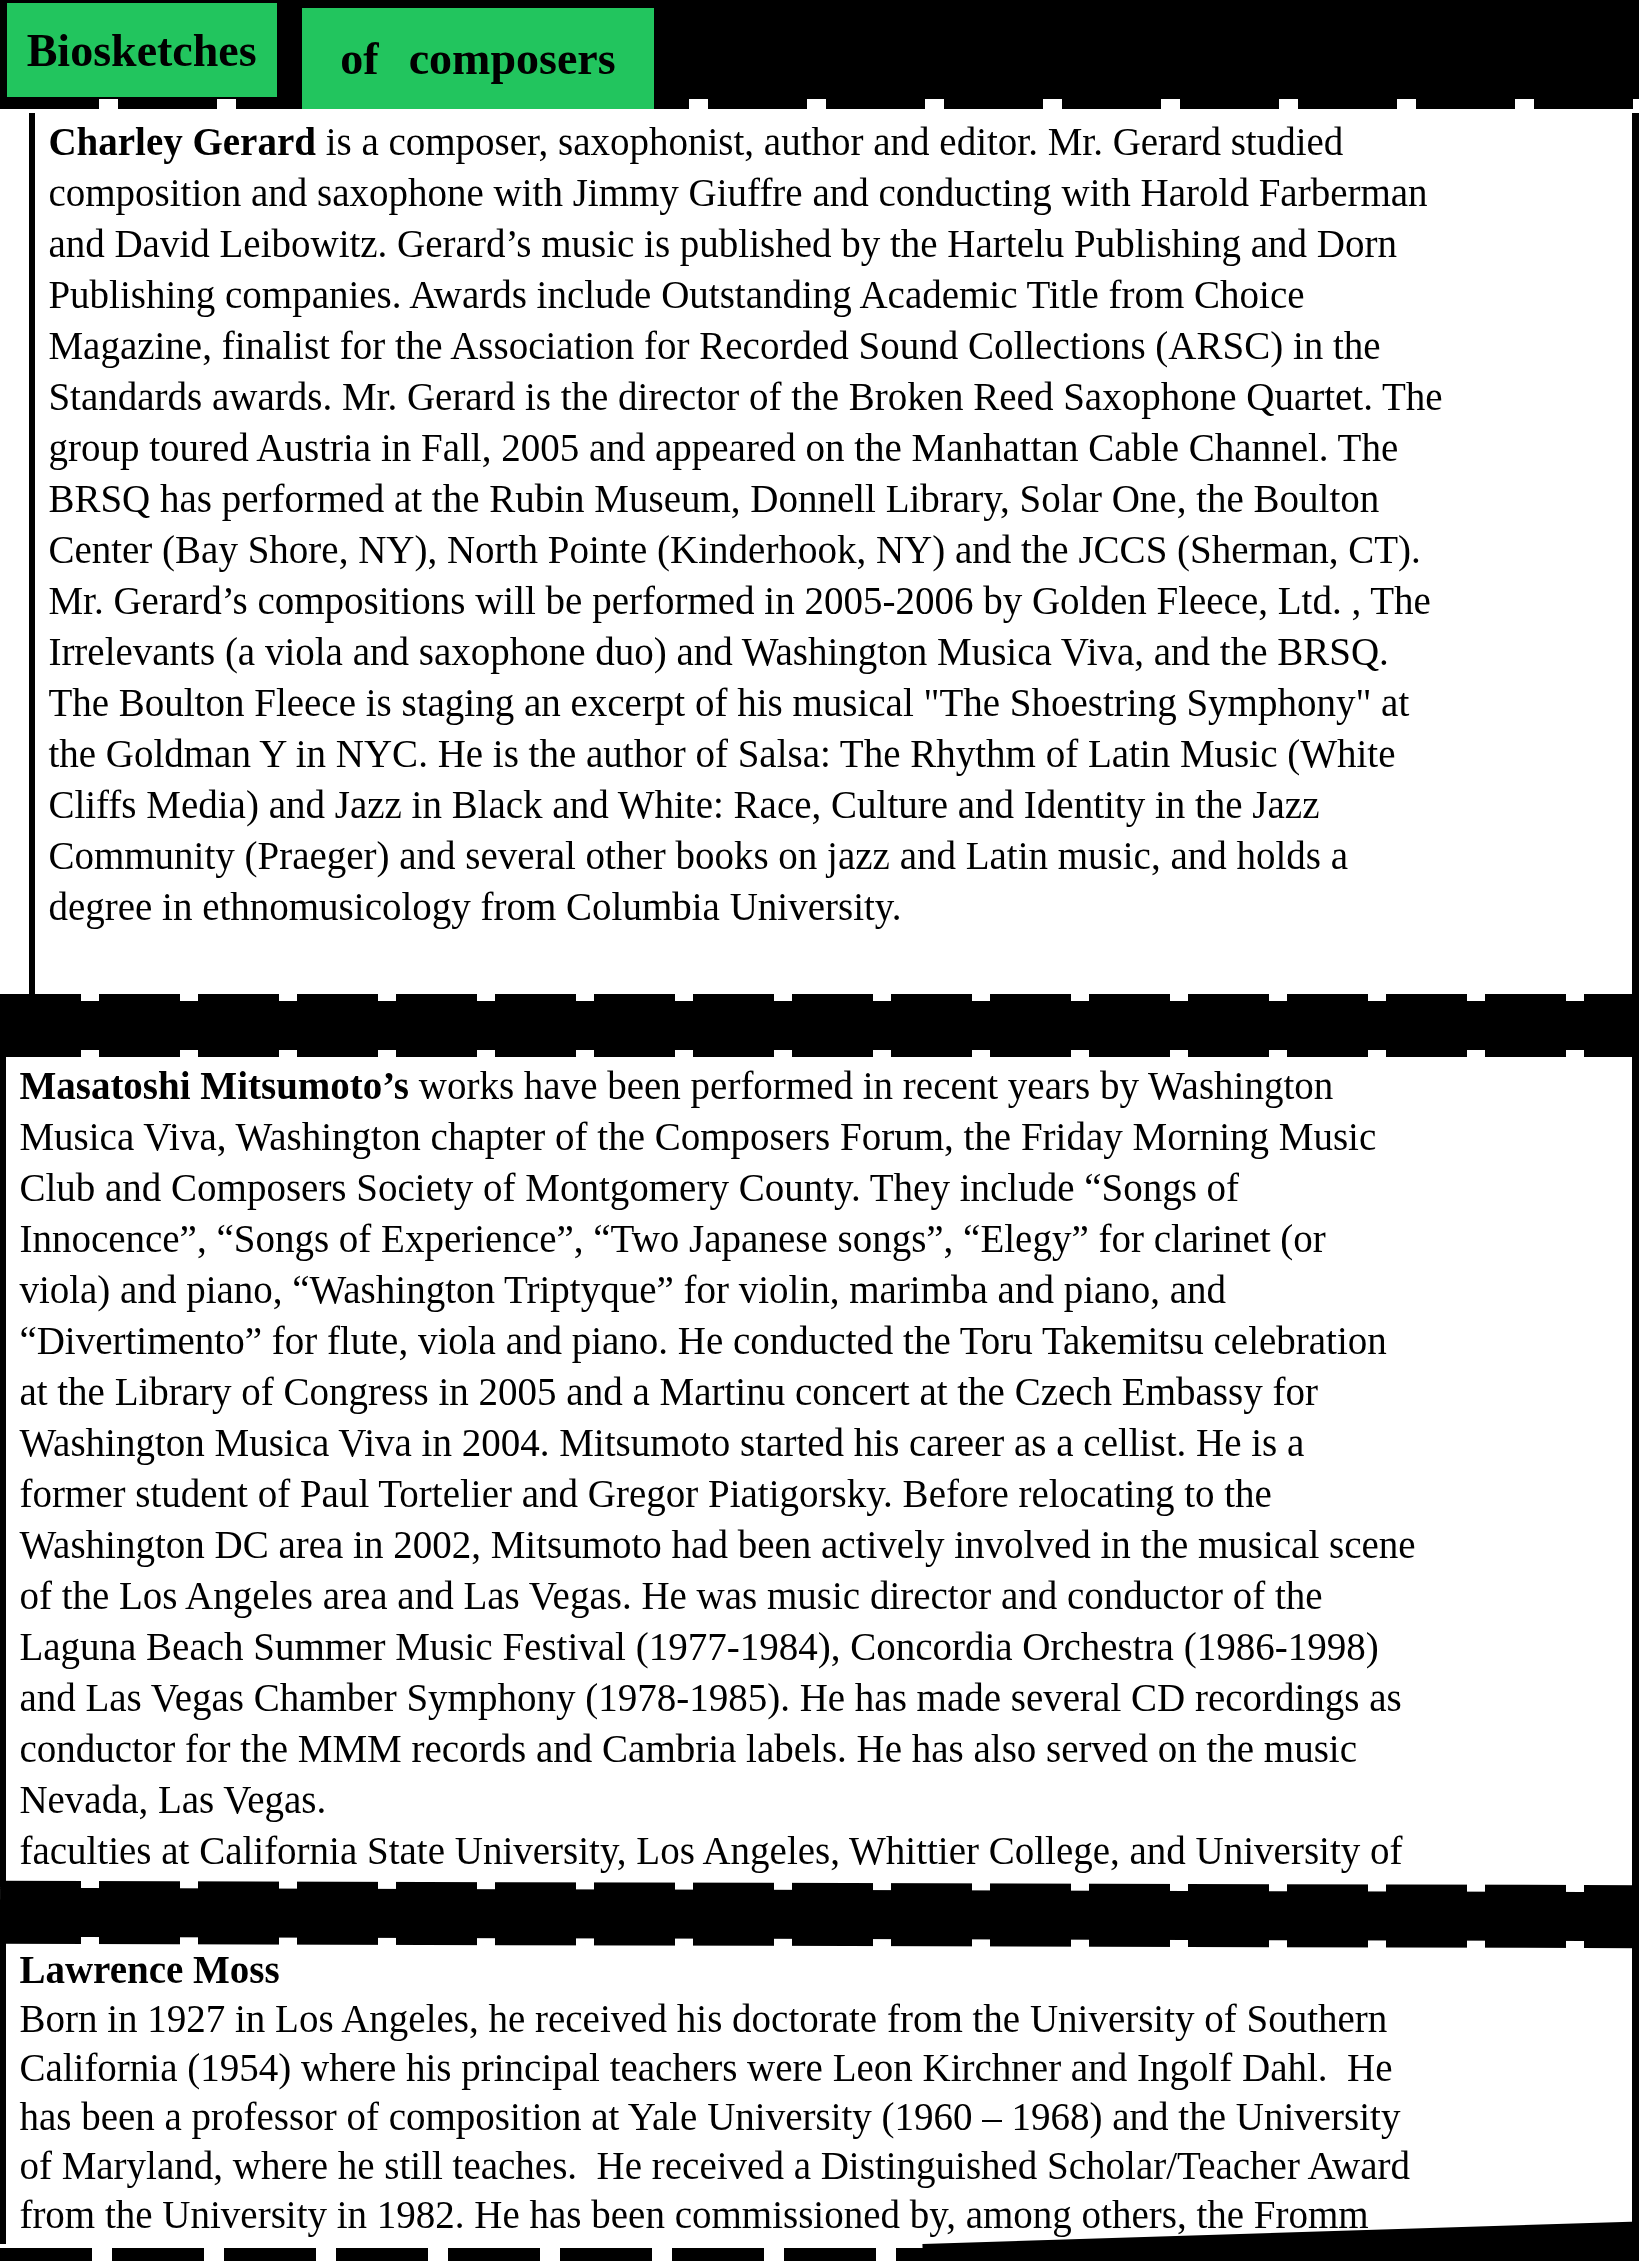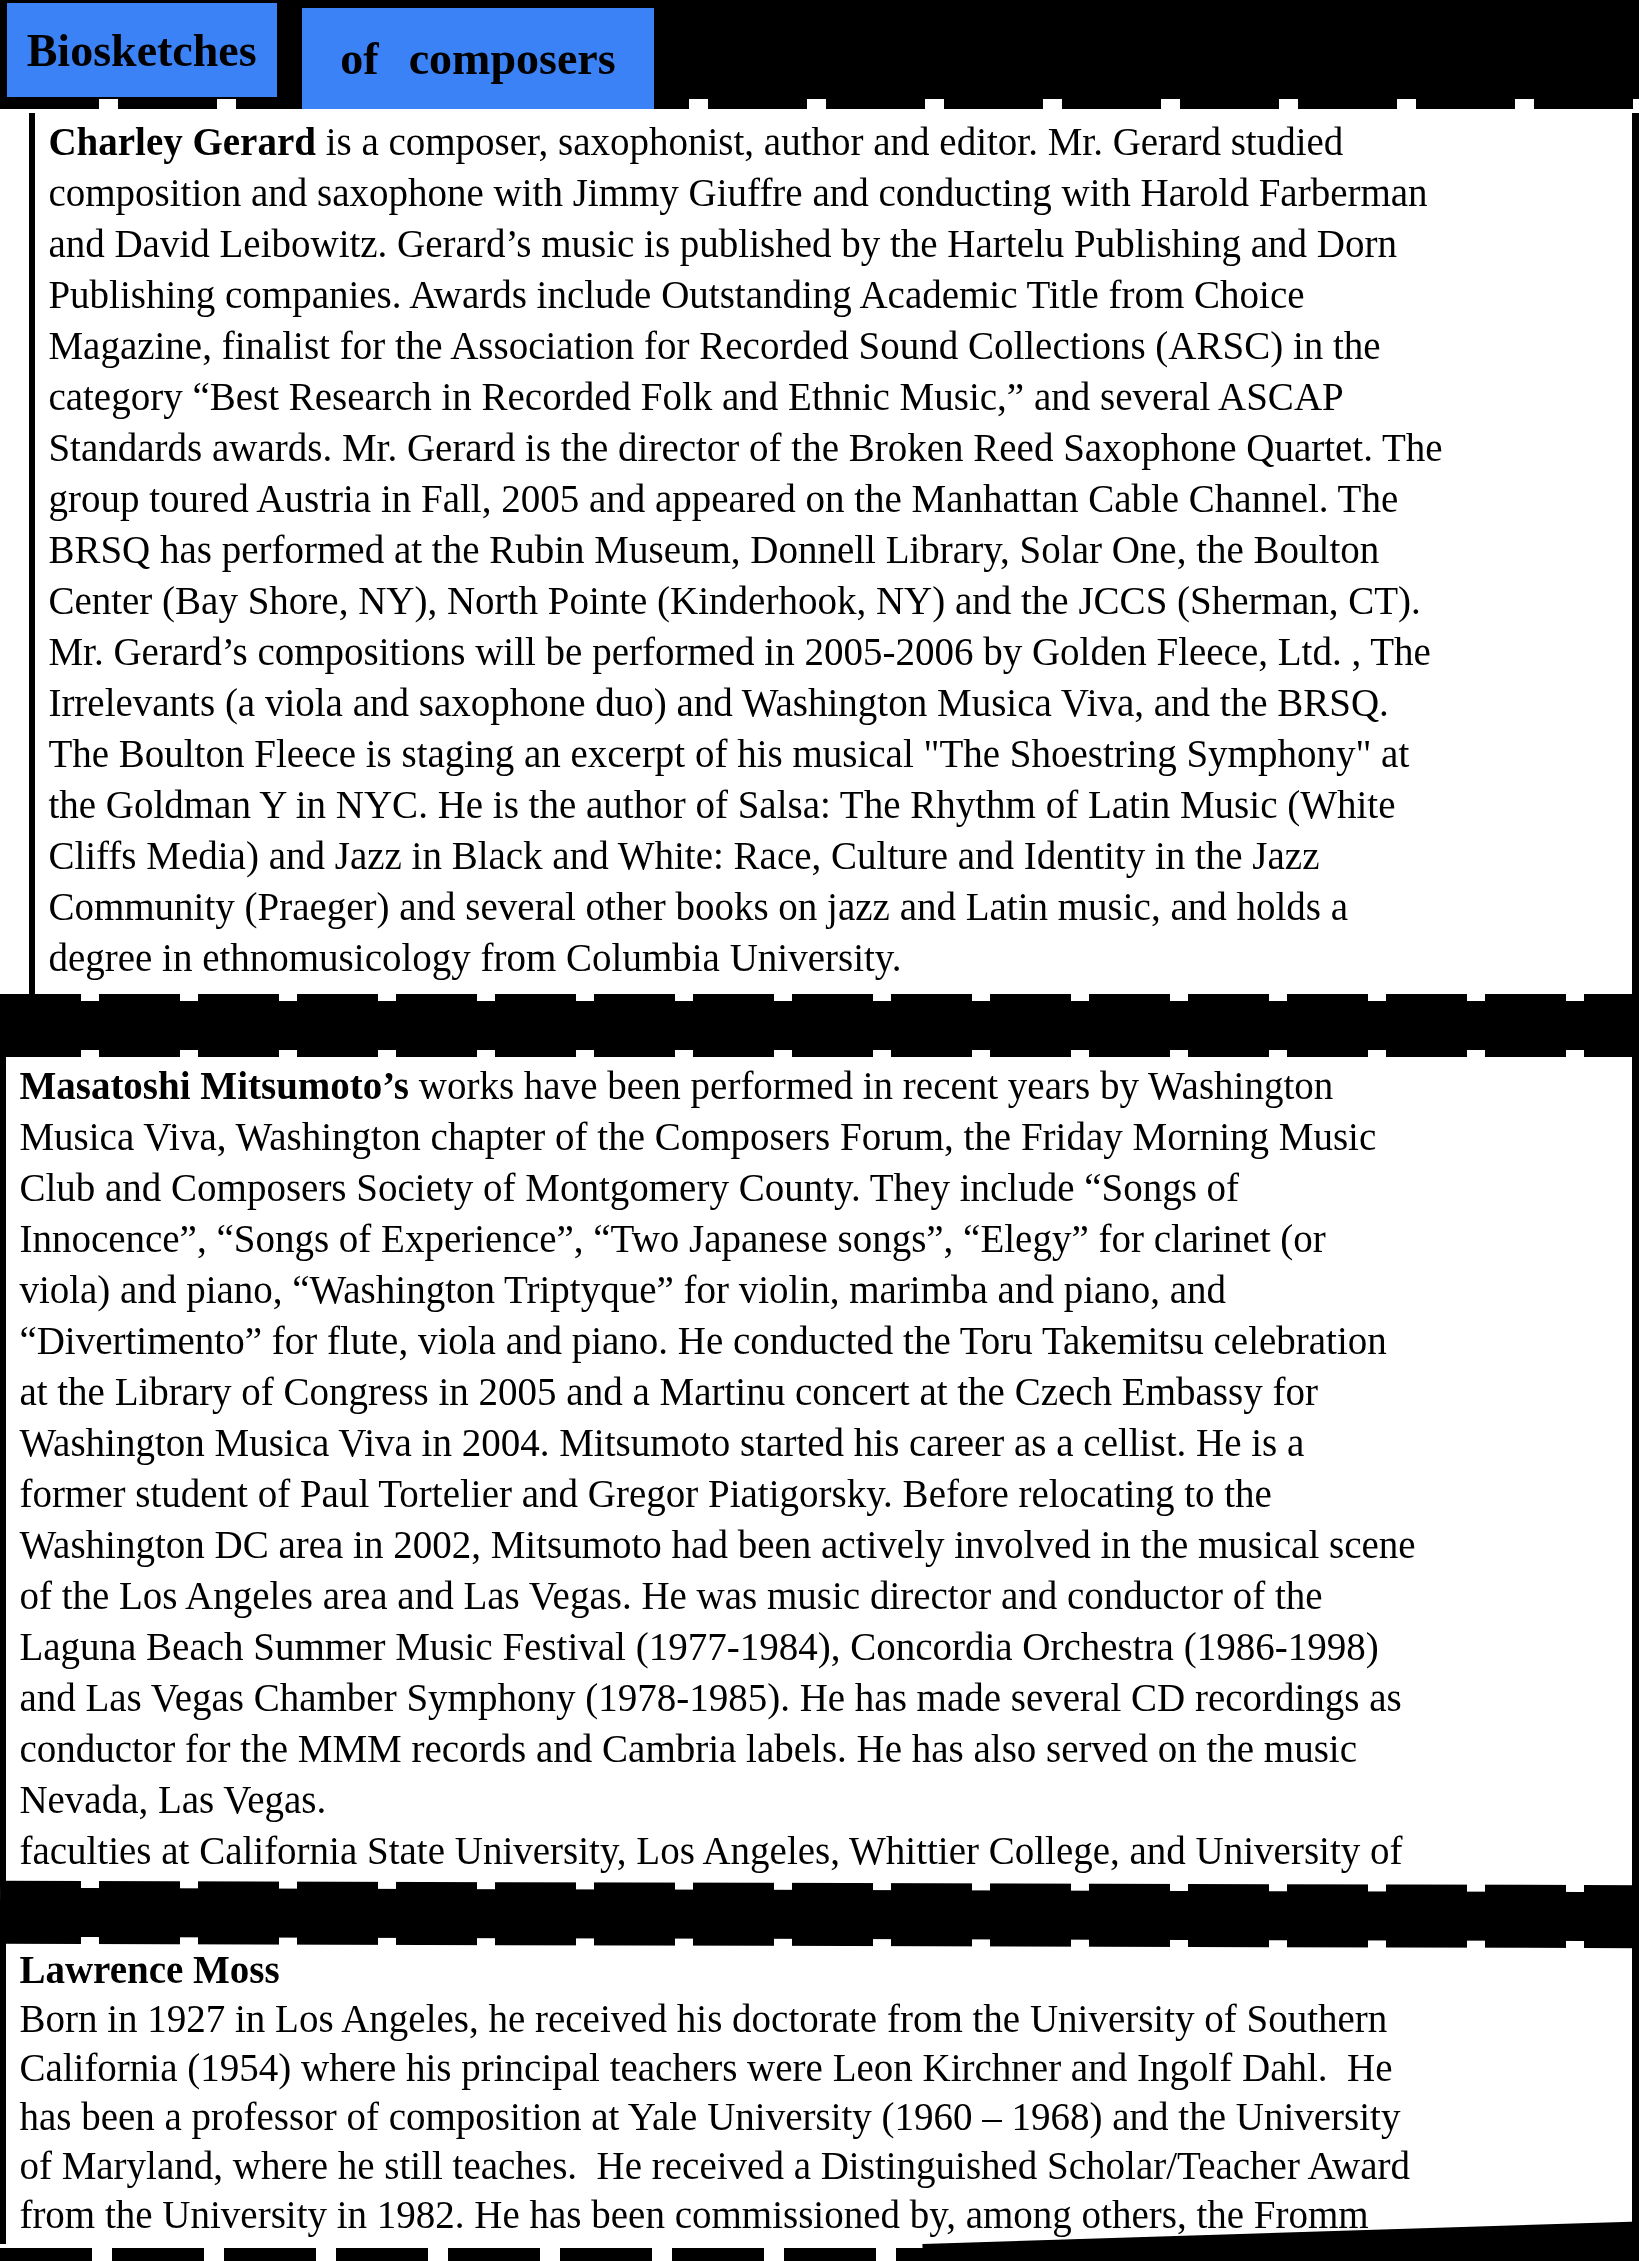--- a/index.html
+++ b/index.html
@@ -21,21 +21,21 @@
     z-index: 1;
   }
   .band-edge {
     position: absolute; left: 0; top: 97px;
     width: 100%; height: 11.8px;
     background: repeating-linear-gradient(90deg, #000 0 99px, transparent 99px 118px);
     z-index: 1;
   }
   .chip {
     position: absolute;
-    background: #3b82f6;
+    background: #22c55e;
     display: flex; align-items: center; justify-content: center;
     font-weight: bold;
     z-index: 2;
   }
   .chip-1 { left: 6.7px;  top: 3.4px;  width: 270px; height: 94px; font-size: 46px; }
   .chip-2 { left: 302px; top: 8.4px; width: 352px; height: 101px; font-size: 46px; word-spacing: 18.5px; }
 
   
   .bio {
     position: absolute; left: 0; right: 0;
@@ -95,21 +95,20 @@
   <div class="chip chip-2">
     <span>of composers</span>
   </div>
 
   <div class="bio" id="bio-1">
       <div class="line"><span class="lead">Charley Gerard</span> is a composer, saxophonist, author and editor. Mr. Gerard studied</div>
       <div class="line">composition and saxophone with Jimmy Giuffre and conducting with Harold Farberman</div>
       <div class="line">and David Leibowitz. Gerard’s music is published by the Hartelu Publishing and Dorn</div>
       <div class="line">Publishing companies. Awards include Outstanding Academic Title from Choice</div>
       <div class="line">Magazine, finalist for the Association for Recorded Sound Collections (ARSC) in the</div>
-      <div class="line">category “Best Research in Recorded Folk and Ethnic Music,” and several ASCAP</div>
       <div class="line">Standards awards. Mr. Gerard is the director of the Broken Reed Saxophone Quartet. The</div>
       <div class="line">group toured Austria in Fall, 2005 and appeared on the Manhattan Cable Channel. The</div>
       <div class="line">BRSQ has performed at the Rubin Museum, Donnell Library, Solar One, the Boulton</div>
       <div class="line">Center (Bay Shore, NY), North Pointe (Kinderhook, NY) and the JCCS (Sherman, CT).</div>
       <div class="line">Mr. Gerard’s compositions will be performed in 2005-2006 by Golden Fleece, Ltd. , The</div>
       <div class="line">Irrelevants (a viola and saxophone duo) and Washington Musica Viva, and the BRSQ.</div>
       <div class="line">The Boulton Fleece is staging an excerpt of his musical "The Shoestring Symphony" at</div>
       <div class="line">the Goldman Y in NYC. He is the author of Salsa: The Rhythm of Latin Music (White</div>
       <div class="line">Cliffs Media) and Jazz in Black and White: Race, Culture and Identity in the Jazz</div>
       <div class="line">Community (Praeger) and several other books on jazz and Latin music, and holds a</div>

